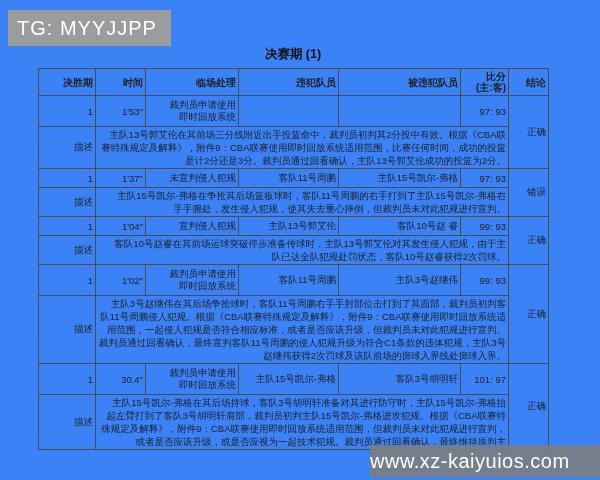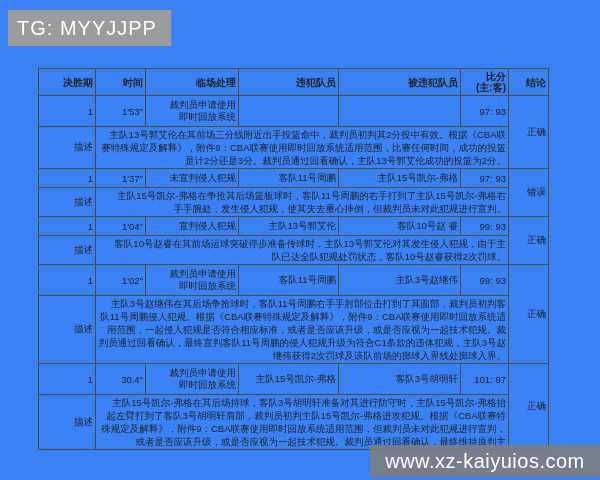--- a/index.html
+++ b/index.html
@@ -20,21 +20,21 @@
     font-size:20px;line-height:36px;
     padding:0 14px 0 9px;height:36px;
     letter-spacing:1px;
   }
   
   .wm-bottom{
     position:absolute;right:0;top:445px;
     width:230px;height:32px;
     background:rgba(125,125,125,0.88);
     color:#ffffff;font-size:20px;line-height:32px;
-    text-align:center;letter-spacing:.5px;
+    text-align:left;letter-spacing:.5px;
   }
   .report-title{
     position:absolute;left:38px;top:46px;width:510px;
     text-align:center;font-size:12.5px;font-weight:bold;color:#111;
   }
   table.report{
     position:absolute;left:38px;top:68px;
     width:510px;border-collapse:collapse;table-layout:fixed;
   }
   table.report td,table.report th{
@@ -56,20 +56,21 @@
   td.desc .p{text-indent:11px;}
   td.concl{font-size:9.5px;font-family:Liberation Mono, monospace;}
 </style>
 </head>
 <body>
 
 <div class="page">
 
   <div class="wm-top">TG: MYYJJPP</div>
 
+  <div class="report-title">决赛期 (1)</div>
 
   <table class="report">
     <colgroup>
       <col style="width:57px">
         <col style="width:50px">
         <col style="width:93px">
       <col style="width:100px">
         <col style="width:122px">
         <col style="width:48px">
         <col style="width:40px">
@@ -141,21 +142,21 @@
       <td class="event-cell">裁判员申请使用
 即时回放系统</td>
       <td>客队11号周鹏</td>
       <td>主队3号赵继伟</td>
       <td>99: 93</td>
       <td class="concl" rowspan="2">正确</td>
     </tr>
     <tr>
       <td>描述</td>
       <td class="desc" colspan="5">
-            <div class="p">主队3号赵继伟在其后场争抢球时，客队11号周鹏右手手肘部位击打到了其面部，裁判员初判客队11号周鹏侵人犯规。根据《CBA联赛特殊规定及解释》，附件9：CBA联赛使用即时回放系统适用范围，一起侵人犯规是否符合相应标准，或者是否应该升级，或是否应视为一起技术犯规。裁判员通过回看确认，最终宣判客队11号周鹏的侵人犯规升级为符合C1条款的违体犯规，主队3号赵继伟获得2次罚球及该队前场的掷球入界线处掷球入界。</div>
+            <div class="p">主队3号赵继伟在其后场争抢球时，客队11号周鹏右手手肘部位击打到了其面部，裁判员初判客队11号周鹏侵人犯规。根据《CBA联赛特殊规定及解释》，附件9：CBA联赛使用即时回放系统适用范围，一起侵人犯规是否符合相应标准，或者是否应该升级，但裁判员未对此犯规进行宣判。裁判员通过回看确认，最终宣判客队11号周鹏的侵人犯规升级为符合C1条款的违体犯规，主队3号赵继伟获得2次罚球及该队前场的掷球入界线处掷球入界。</div>
           </td>
     </tr>
 
     <tr>
       <td>1</td>
       <td>30.4"</td>
       <td class="event-cell">裁判员申请使用
 即时回放系统</td>
       <td>主队15号凯尔-弗格</td>
       <td>客队3号胡明轩</td>

